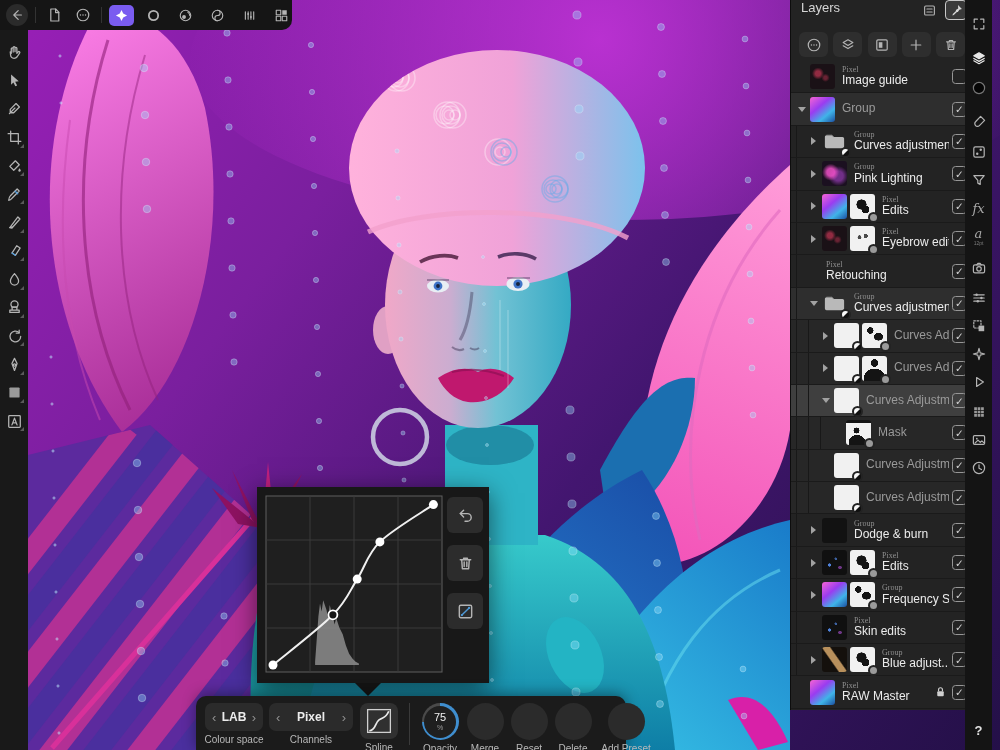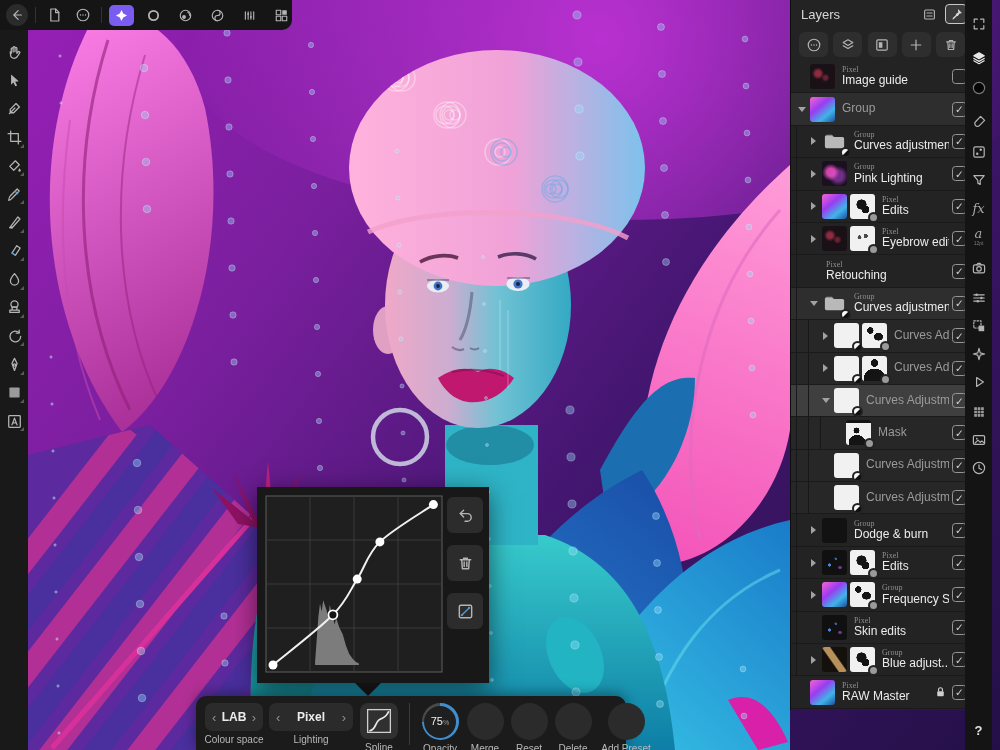--- a/index.html
+++ b/index.html
@@ -47,29 +47,29 @@
   .bb-item{display:flex;flex-direction:column;align-items:center;gap:3px;flex:none;}
   .bb-label{font-size:10px;color:#b8b8b8;white-space:nowrap;}
   .stepper{height:28px;border-radius:7px;background:#2b2b2b;display:flex;align-items:center;justify-content:space-between;
            padding:0 7px;color:#ececec;font-size:12px;font-weight:bold;}
   .chev{color:#8f8f8f;font-size:13px;font-weight:normal;}
   .w-cs{width:58px}.w-ch{width:84px}
   .sq-btn{width:38px;height:36px;border-radius:8px;background:#303030;display:flex;align-items:center;justify-content:center;}
   .circ-btn{width:37px;height:37px;border-radius:50%;background:#2b2b2b;display:flex;align-items:center;justify-content:center;position:relative;}
   .bb-div{width:1px;height:42px;background:#3a3a3a;margin:0 7px;flex:none;}
   .op-ring{width:37px;height:37px;border-radius:50%;background:conic-gradient(from 0deg,#3f8ecf 0 75%,#4a4a4a 75% 100%);position:relative;}
-  .op-in{position:absolute;inset:2.5px;border-radius:50%;background:#1f1f1f;display:flex;flex-direction:row;
+  .op-in{position:absolute;inset:2.5px;border-radius:50%;background:#1f1f1f;display:flex;flex-direction:column;
          align-items:center;justify-content:center;line-height:1;}
   .op-val{font-size:11px;color:#f0f0f0;}
   .op-unit{font-size:7px;color:#9a9a9a;margin-top:1px;}
 
   
   .lpanel{position:absolute;left:790px;top:0;width:183px;height:710px;background:#232323;z-index:5;
           border-left:1px solid #0d0d0d;display:flex;flex-direction:column;}
-  .lp-head{height:28px;display:flex;align-items:center;padding:0 6px 0 10px;flex:none;}
+  .lp-head{height:28px;display:flex;align-items:flex-start;padding:0 6px 0 10px;flex:none;}
   .lp-title{font-size:13px;color:#d6d6d6;margin-right:auto;}
   .hd-btn{width:22px;height:20px;border-radius:4px;display:flex;align-items:center;justify-content:center;}
   .hd-btn svg{width:15px;height:15px}
   .hd-btn.active{border:1px solid #c9c9c9;background:#3a3a3a;}
   .lp-actions{height:33px;display:flex;align-items:center;justify-content:space-between;padding:0 8px;flex:none;}
   .act-btn{width:29px;height:25px;border-radius:6px;background:#2e2e2e;display:flex;align-items:center;justify-content:center;}
   .act-btn svg{width:16px;height:16px}
   #rows{flex:1;overflow:hidden;}
   .lrow{height:32.4px;display:flex;align-items:center;padding:0 6px 0 5px;border-bottom:1px solid #1a1a1a;gap:3px;}
   .lrow.inner{background:#272727;}
@@ -602,21 +602,21 @@
         <span class="chev">›</span>
       </div>
       <span class="bb-label">Colour space</span>
     </div>
     <div class="bb-item" style="width:90px">
       <div class="stepper w-ch">
         <span class="chev">‹</span>
         <span>Pixel</span>
         <span class="chev">›</span>
       </div>
-      <span class="bb-label">Lighting</span>
+      <span class="bb-label">Channels</span>
     </div>
     <div class="bb-item" style="width:46px">
       <div class="sq-btn">
         <svg width="26" height="26" viewBox="0 0 24 24">
           <rect x="1.5" y="1.5" width="21" height="21" fill="none" stroke="#cfcfcf" stroke-width="1.2"></rect>
           <path d="M3 21 C9 21 8 14 12 11 S18 10 21 3" stroke="#eaeaea" fill="none" stroke-width="1.6"></path>
         </svg>
       </div>
       <span class="bb-label">Spline</span>
     </div>

